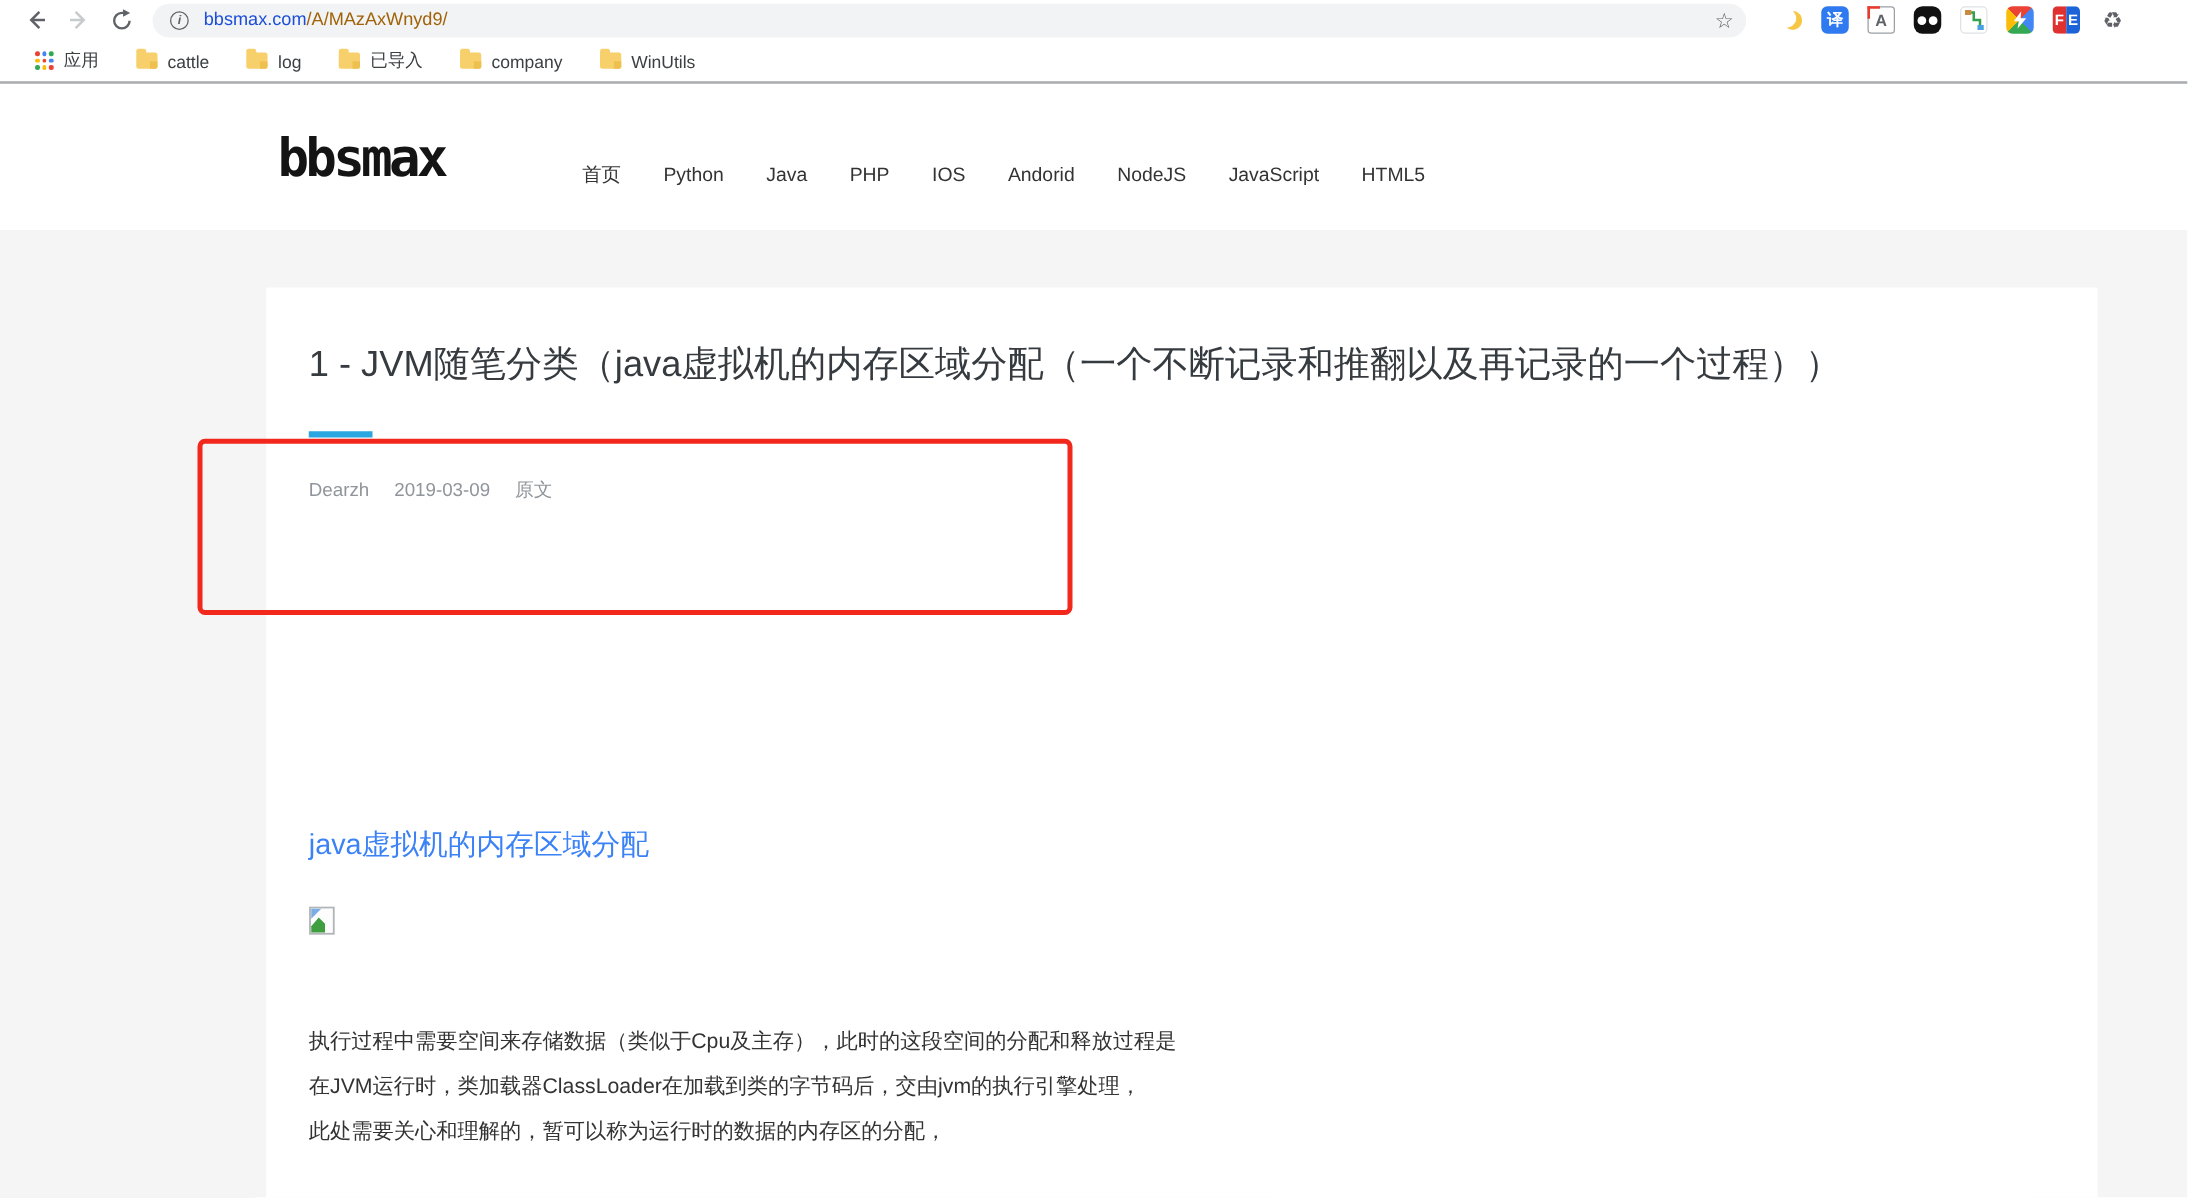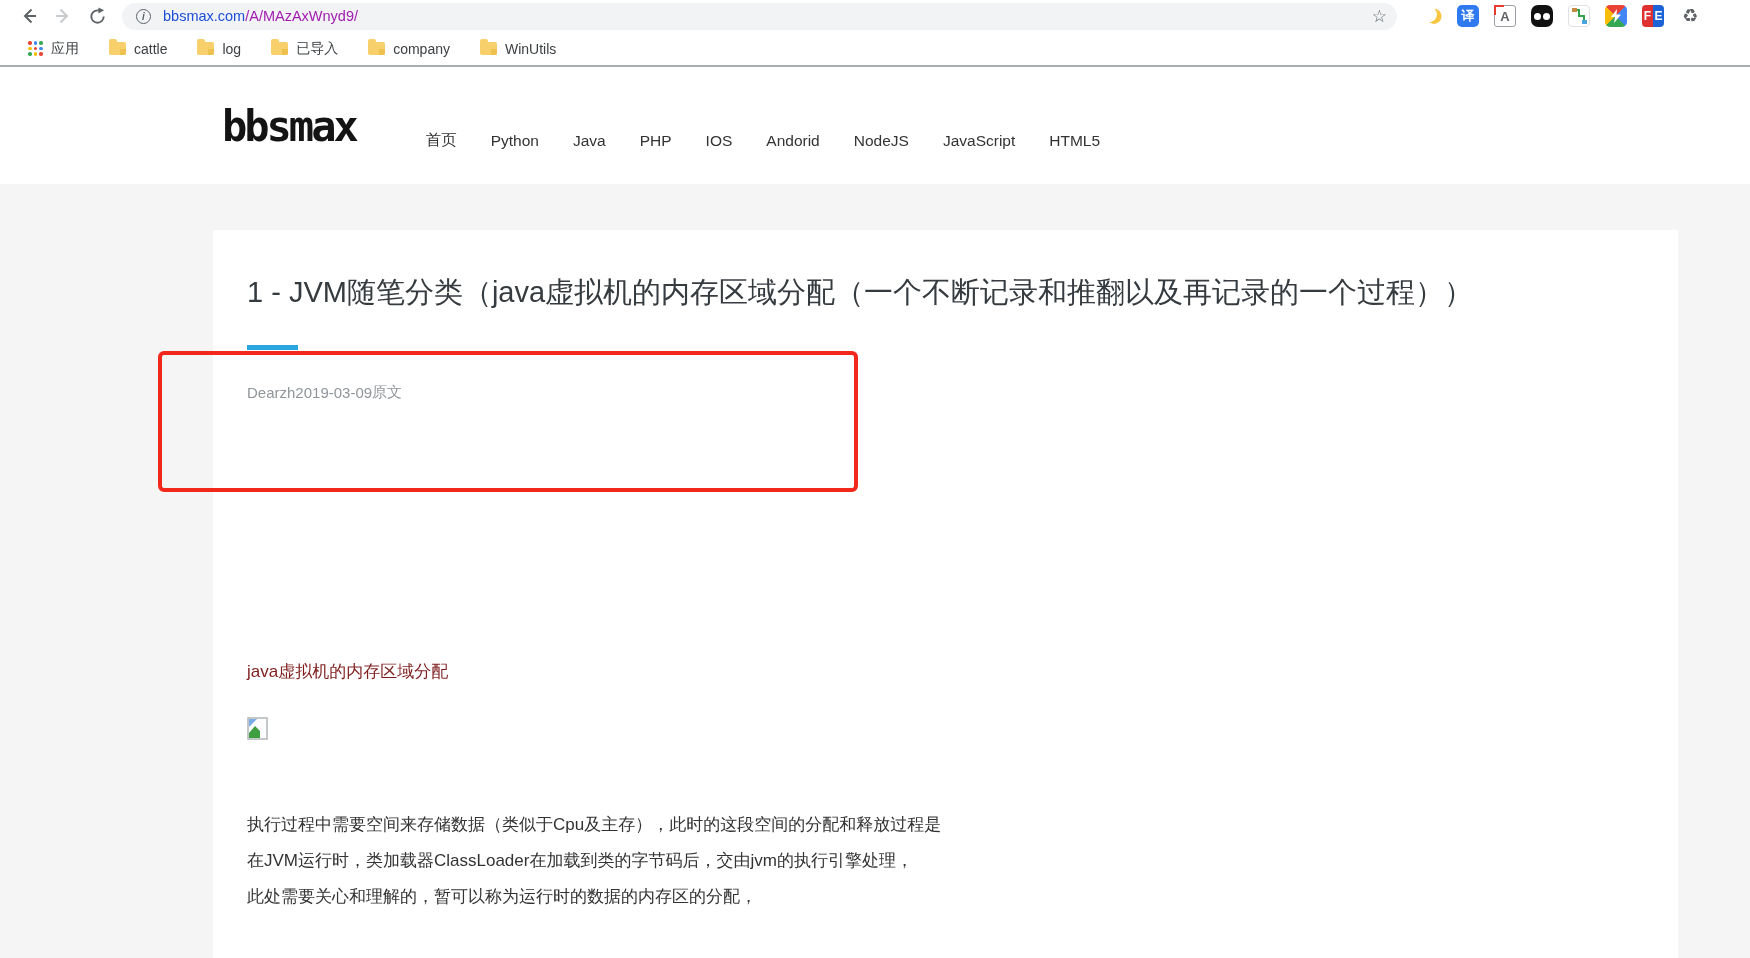--- a/index.html
+++ b/index.html
@@ -11,21 +11,21 @@
   .toolbar { position:absolute; top:0; left:0; width:1750px; height:32px;
     background:#fff; display:flex; align-items:center; padding-left:12px; }
   .nav-btn { width:34px; height:28px; display:flex; align-items:center; justify-content:center; cursor:pointer; flex:0 0 auto; }
   .urlbar { margin-left:8px; width:1275px; height:27px; background:#f1f3f4; border-radius:14px;
     display:flex; align-items:center; padding:0 10px 0 14px; flex:0 0 auto; }
   .info-badge { width:15px; height:15px; border:1.6px solid #5f6368; border-radius:50%;
     color:#5f6368; font-size:10px; font-style:italic; font-weight:bold;
     display:flex; align-items:center; justify-content:center; flex:0 0 auto; }
   .url-text { margin-left:12px; font-size:14.5px; white-space:nowrap; overflow:hidden; flex:1; }
   .url-host { color:#1d4ed8; }
-  .url-path { color:#a21caf; }
+  .url-path { color:#a16207; }
   .star-btn { font-size:17px; color:#5f6368; flex:0 0 auto; cursor:pointer; line-height:1; }
   .ext-row { position:absolute; top:0; right:0; width:332px; height:32px; display:flex;
     align-items:center; gap:15px; overflow:hidden; padding-left:2px; }
   .ext { width:22px; height:22px; flex:0 0 auto; border-radius:5px; position:relative;
     display:flex; align-items:center; justify-content:center; cursor:pointer; }
   .ext-moon { background:transparent; border-radius:0; }
   .moon-shape { width:15px; height:15px; border-radius:50%; background:transparent;
     box-shadow:4px 3px 0 0 #f6c644; transform:rotate(-15deg); margin:-4px 0 0 -4px; }
   .ext-translate { background:#2f7af0; color:#fff; font-size:13px; font-weight:bold; }
   .ext-a { background:#fff; border:1.5px solid #9aa0a6; border-radius:3px; color:#5f6368;
@@ -51,36 +51,36 @@
   .apps-grid { width:15px; height:15px; display:grid; grid-template-columns:repeat(3,1fr); gap:2px; }
   .apps-grid i { width:3.5px; height:3.5px; border-radius:50%; }
   .folder { width:17px; height:13px; background:#f8d06b; border-radius:2px; position:relative; }
   .folder::before { content:""; position:absolute; top:-3px; left:0; width:8px; height:4px;
     background:#f8d06b; border-radius:2px 2px 0 0; }
   .folder::after { content:""; position:absolute; right:0; bottom:0; width:6px; height:6px;
     background:#eec04f; border-radius:0 0 2px 0; }
 
   
   .site-header { position:absolute; top:69px; left:0; width:1462px; height:115px; background:#fff;
-    display:flex; align-items:center; }
+    display:flex; align-items:center;gap:40px; }
   .logo { margin-left:222px; font-family:"DejaVu Sans Mono","Liberation Mono",monospace;
     font-weight:bold; font-size:42px; letter-spacing:-3px; color:#141414; cursor:pointer; }
   .site-nav { display:flex; align-items:center; gap:34px; margin-left:70px; margin-top:4px; }
   .site-nav a { font-size:15.5px; color:#333; text-decoration:none; cursor:pointer;margin-top:24px; }
 
   
   .page-bg { position:absolute; top:184px; left:0; width:1750px; height:774px; background:#f5f5f5; }
   .card { position:absolute; left:213px; top:46px; width:1465px; height:728px; background:#fff;
     padding:42px 40px 0 34px; }
   .article-title { font-size:29px; font-weight:400; color:#363b40; line-height:41px; white-space:nowrap; }
   .accent-bar { width:51px; height:5px; background:#2aa7e1; margin-top:32px; }
-  .meta-row { display:flex; align-items:center; margin-top:33px;
+  .meta-row { display:flex; align-items:center; gap:20px; margin-top:33px;
     font-size:15px; color:#8f959a; }
   .meta-row .lnk { cursor:pointer; }
-  .section-heading { margin-top:258px; font-size:17px; color:#7f1d1d; }
+  .section-heading { margin-top:258px; font-size:23px; color:#3b82f6; }
   .broken-img { margin-top:34px; width:21px; height:23px; display:block; }
   .paragraph { margin-top:67px; font-size:17px; color:#333; line-height:36px; }
 
   
   .red-box { position:absolute; left:158px; top:351px; width:700px; height:141px;
     border:4px solid #f3281c; border-radius:6px; z-index:5; }
 </style>
 </head>
 <body>
 

